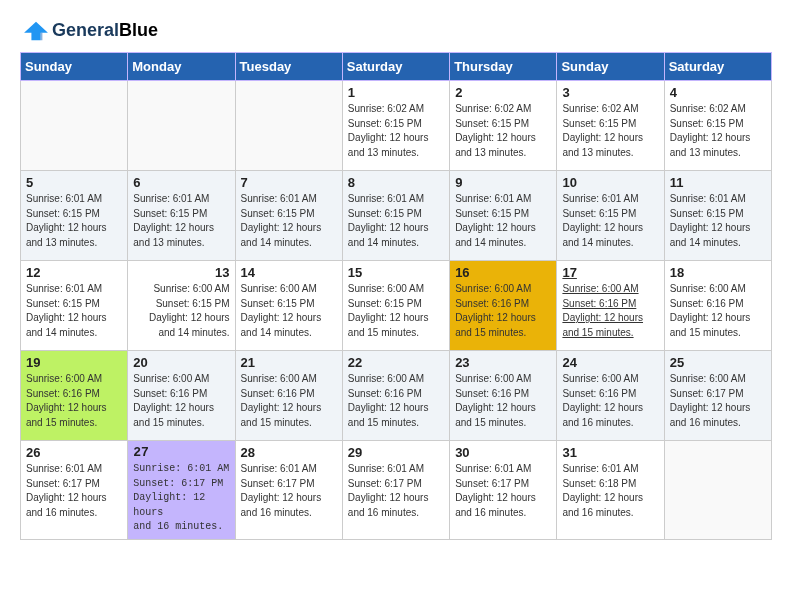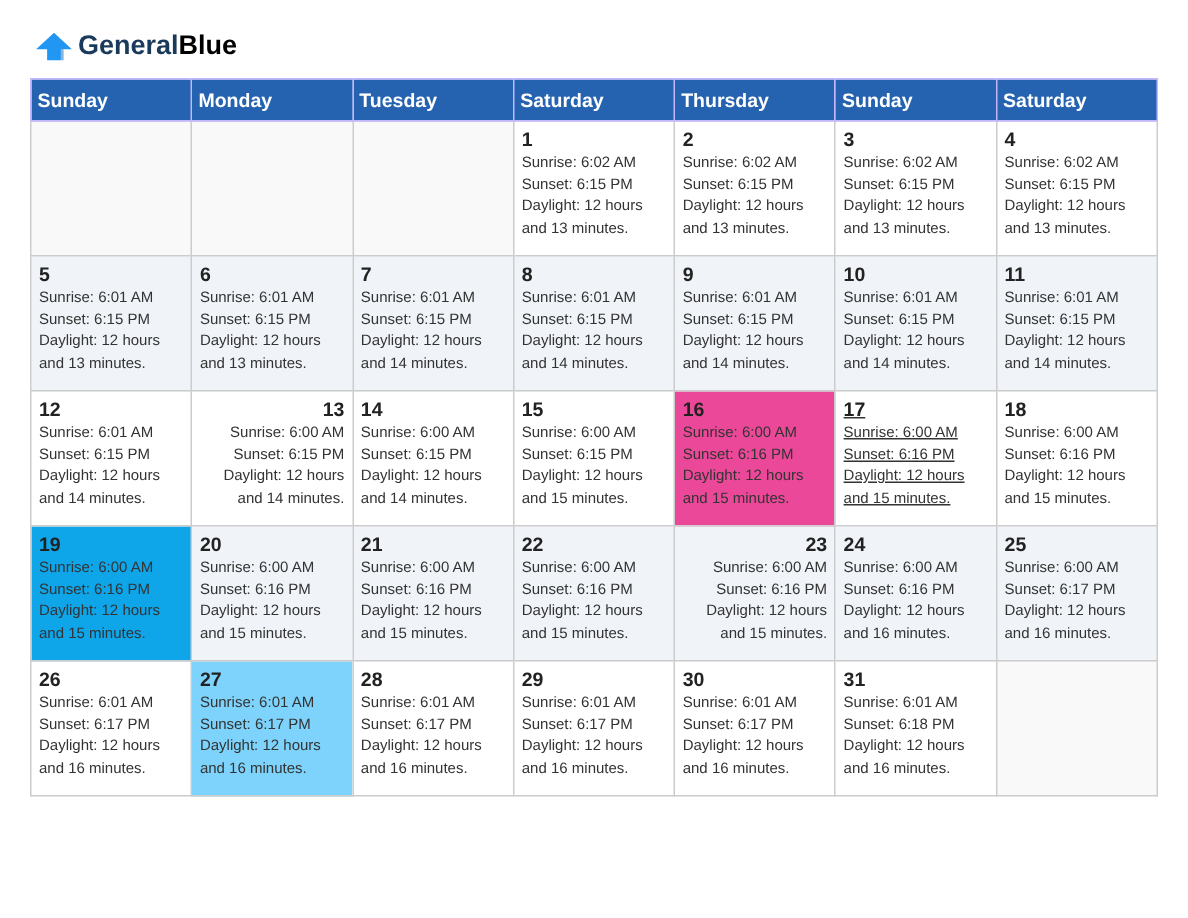--- a/index.html
+++ b/index.html
@@ -234,21 +234,21 @@
 Daylight: 12 hours
 and 14 minutes.</div>
         </td>
         <td style="background: rgb(255, 255, 255);">
           <span class="day-num">15</span>
           <div class="day-info" style="white-space: pre-line;">Sunrise: 6:00 AM
 Sunset: 6:15 PM
 Daylight: 12 hours
 and 15 minutes.</div>
         </td>
-        <td style="background: #ec4899;">
+        <td style="background: #eab308;">
           <span class="day-num">16</span>
           <div class="day-info" style="white-space: pre-line;">Sunrise: 6:00 AM
 Sunset: 6:16 PM
 Daylight: 12 hours
 and 15 minutes.</div>
         </td>
         <td style="background: rgb(255, 255, 255); text-decoration: underline;">
           <span class="day-num">17</span>
           <div class="day-info" style="white-space: pre-line;">Sunrise: 6:00 AM
 Sunset: 6:16 PM
@@ -257,21 +257,21 @@
         </td>
         <td style="background: rgb(255, 255, 255);">
           <span class="day-num">18</span>
           <div class="day-info" style="white-space: pre-line;">Sunrise: 6:00 AM
 Sunset: 6:16 PM
 Daylight: 12 hours
 and 15 minutes.</div>
         </td>
       </tr>
       <tr>
-        <td style="background: #0ea5e9;">
+        <td style="background: #bef264;">
           <span class="day-num">19</span>
           <div class="day-info" style="white-space: pre-line;">Sunrise: 6:00 AM
 Sunset: 6:16 PM
 Daylight: 12 hours
 and 15 minutes.</div>
         </td>
         <td style="background: rgb(240, 244, 248);">
           <span class="day-num">20</span>
           <div class="day-info" style="white-space: pre-line;">Sunrise: 6:00 AM
 Sunset: 6:16 PM
@@ -285,21 +285,21 @@
 Daylight: 12 hours
 and 15 minutes.</div>
         </td>
         <td style="background: rgb(240, 244, 248);">
           <span class="day-num">22</span>
           <div class="day-info" style="white-space: pre-line;">Sunrise: 6:00 AM
 Sunset: 6:16 PM
 Daylight: 12 hours
 and 15 minutes.</div>
         </td>
-        <td style="background: rgb(240, 244, 248); text-align: right;">
+        <td style="background: rgb(240, 244, 248);">
           <span class="day-num">23</span>
           <div class="day-info" style="white-space: pre-line;">Sunrise: 6:00 AM
 Sunset: 6:16 PM
 Daylight: 12 hours
 and 15 minutes.</div>
         </td>
         <td style="background: rgb(240, 244, 248);">
           <span class="day-num">24</span>
           <div class="day-info" style="white-space: pre-line;">Sunrise: 6:00 AM
 Sunset: 6:16 PM
@@ -315,21 +315,21 @@
         </td>
       </tr>
       <tr>
         <td style="background: rgb(255, 255, 255); margin-top: 43px;">
           <span class="day-num">26</span>
           <div class="day-info" style="white-space: pre-line;">Sunrise: 6:01 AM
 Sunset: 6:17 PM
 Daylight: 12 hours
 and 16 minutes.</div>
         </td>
-        <td style="background: #7dd3fc;">
+        <td style="background: #c4b5fd; font-family: Liberation Mono, monospace;">
           <span class="day-num">27</span>
           <div class="day-info" style="white-space: pre-line;">Sunrise: 6:01 AM
 Sunset: 6:17 PM
 Daylight: 12 hours
 and 16 minutes.</div>
         </td>
         <td style="background: rgb(255, 255, 255);">
           <span class="day-num">28</span>
           <div class="day-info" style="white-space: pre-line;">Sunrise: 6:01 AM
 Sunset: 6:17 PM

